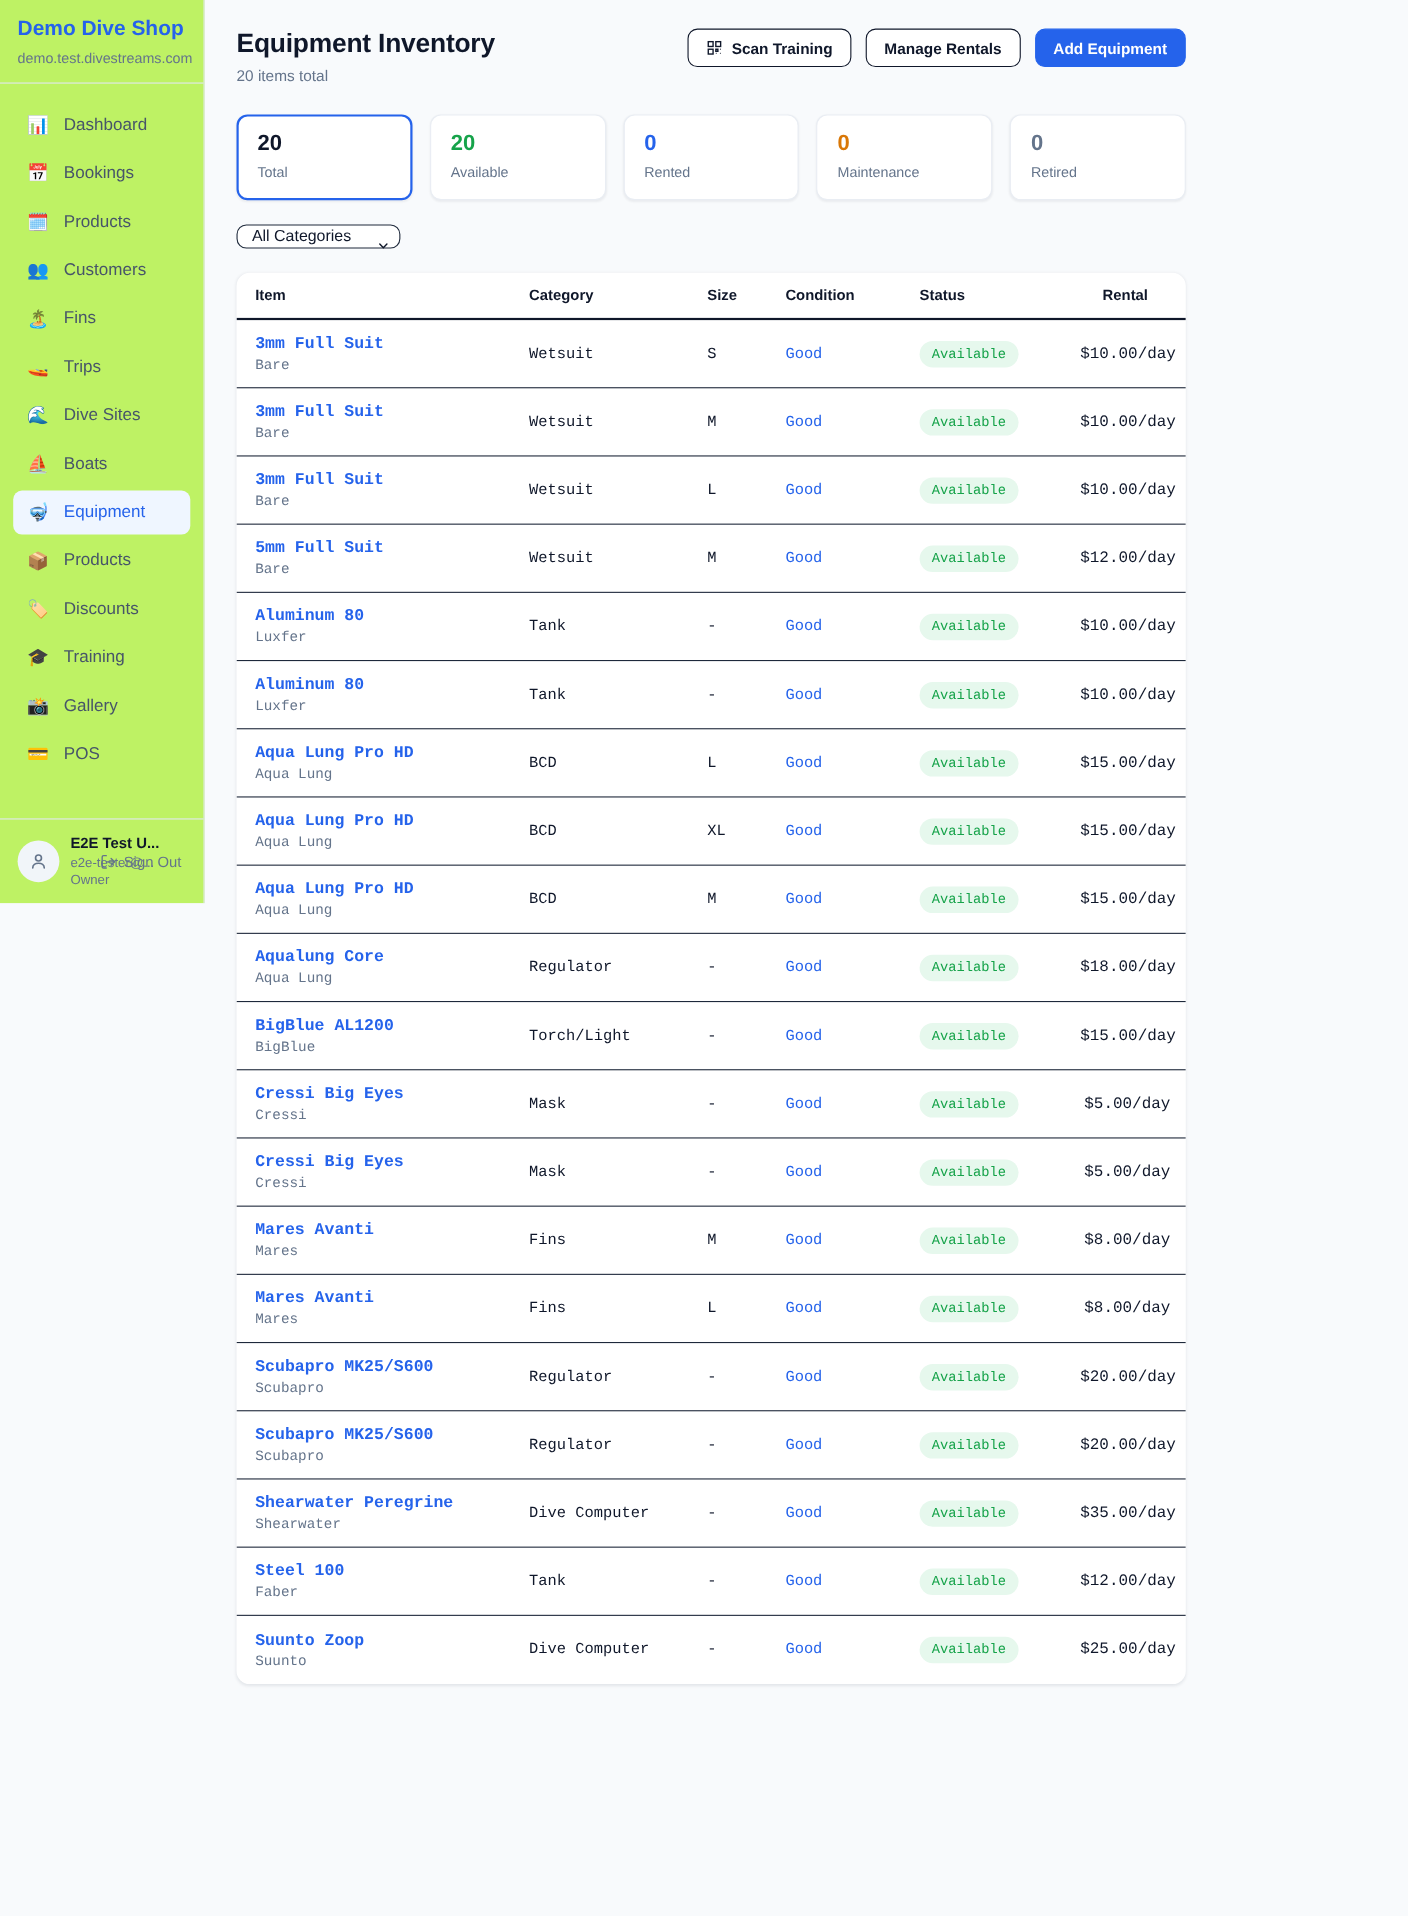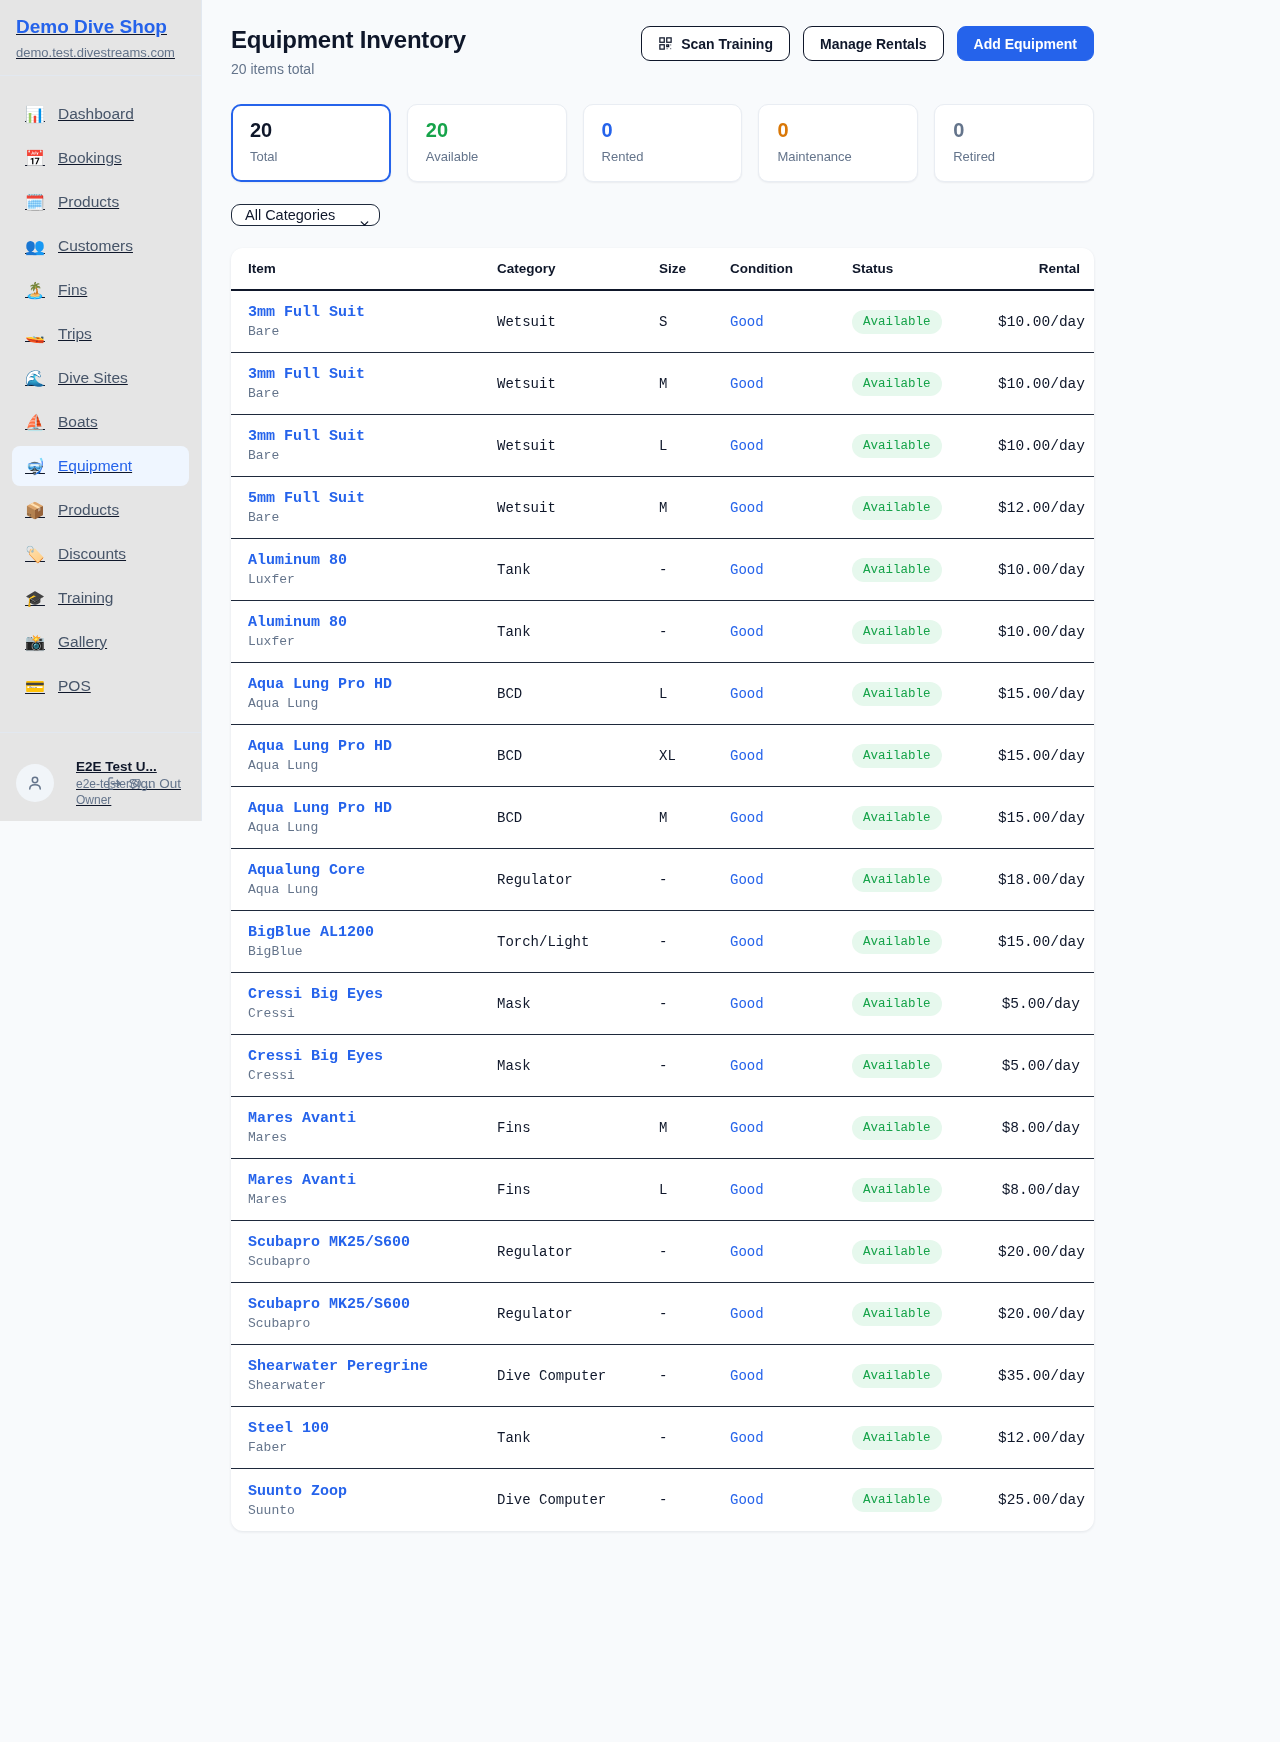--- a/index.html
+++ b/index.html
@@ -6,36 +6,36 @@
   html,body { margin:0; padding:0; }
   body {
     width:1280px; min-height:1742px;
     background:#f8fafc;
     font-family:"Liberation Sans", sans-serif;
     color:#0f172a;
   }
   .app { display:flex; align-items:flex-start; }
 
   
-  .sidebar { width:202px; flex-shrink:0; background:#e5e5e5; border-right:1px solid #e2e8f0;text-decoration:underline; }
+  .sidebar { width:186px; flex-shrink:0; background:#bef264; border-right:1px solid #e2e8f0; }
   .s-head { padding:16px 16px 15px; border-bottom:1px solid #e2e8f0; }
   .s-title { color:#2563eb; font-size:19px; font-weight:700; }
   .s-sub { color:#64748b; font-size:13px; margin-top:7px; }
   nav ul { list-style:none; margin:0; padding:18px 12px 10px; }
   .nav-item {
     display:flex; align-items:center; gap:13px;
     height:40px; margin-bottom:4px; padding:0 13px;
     border-radius:8px; color:#475569; font-size:15.5px; cursor:pointer;
   }
   .nav-item.active { background:#eff6ff; color:#2563eb; }
   .nav-icon { width:20px; font-size:16px; text-align:center; flex-shrink:0; }
   .user {
-    border-top:1px solid #e2e8f0; margin-top:12px;
-    padding:26px 14px 14px 16px;
-    display:flex; align-items:center; gap:22px;
+    border-top:1px solid #e2e8f0; margin-top:24px;
+    padding:14px 14px 14px 16px;
+    display:flex; align-items:center; gap:10px;
   }
   .avatar { width:38px; height:38px; border-radius:50%; background:#f1f5f9;
     display:flex; align-items:center; justify-content:center; flex-shrink:0; }
   .u-meta { min-width:0; }
   .u-name { font-size:13.5px; font-weight:700; color:#0f172a; white-space:nowrap; }
   .u-email { font-size:12px; color:#64748b; margin-top:3px; white-space:nowrap; }
   .u-role { font-size:12px; color:#64748b; margin-top:2px; }
   .signout { margin-left:auto; display:flex; align-items:center; gap:6px;
     color:#64748b; font-size:13.5px; cursor:pointer; white-space:nowrap; background:none; border:none; font-family:inherit; }
 
@@ -70,21 +70,21 @@
     font-size:14.5px; font-family:inherit; color:#0f172a; padding:0 28px 0 13px;
     appearance:none; -webkit-appearance:none; cursor:pointer;
   }
   .chev { position:absolute; right:9px; top:13px; pointer-events:none; }
 
   
   .table-card { background:#fff; border-radius:12px; box-shadow:0 1px 3px rgba(15,23,42,.09); overflow:hidden; }
   .thead, .trow { display:grid; grid-template-columns:249px 162px 71px 122px 146px 1fr;
     align-items:center; padding:0 14px 0 17px; }
   .thead { height:43px; border-bottom:2px solid #0f172a; font-size:13.5px; font-weight:700; }
-  .th:last-child { text-align:right; }
+  .th:last-child { text-align:center; }
   .trow { height:62px; border-bottom:1px solid #1e293b;font-family:Liberation Mono, monospace; }
   .trow:last-child { border-bottom:none; }
   .iname { color:#2563eb; font-size:15px; font-weight:600; cursor:pointer; }
   .ibrand { color:#64748b; font-size:13px; margin-top:3px; }
   .cat, .size { font-size:14px; color:#0f172a; }
   .cond { color:#2563eb; font-size:14px; }
   .badge { display:inline-block; background:#e6f8ed; color:#16a34a;
     font-size:12.5px; padding:5px 11px; border-radius:999px; }
   .rental { text-align:right; font-size:14.5px; color:#0f172a; }
   svg { display:block; }

